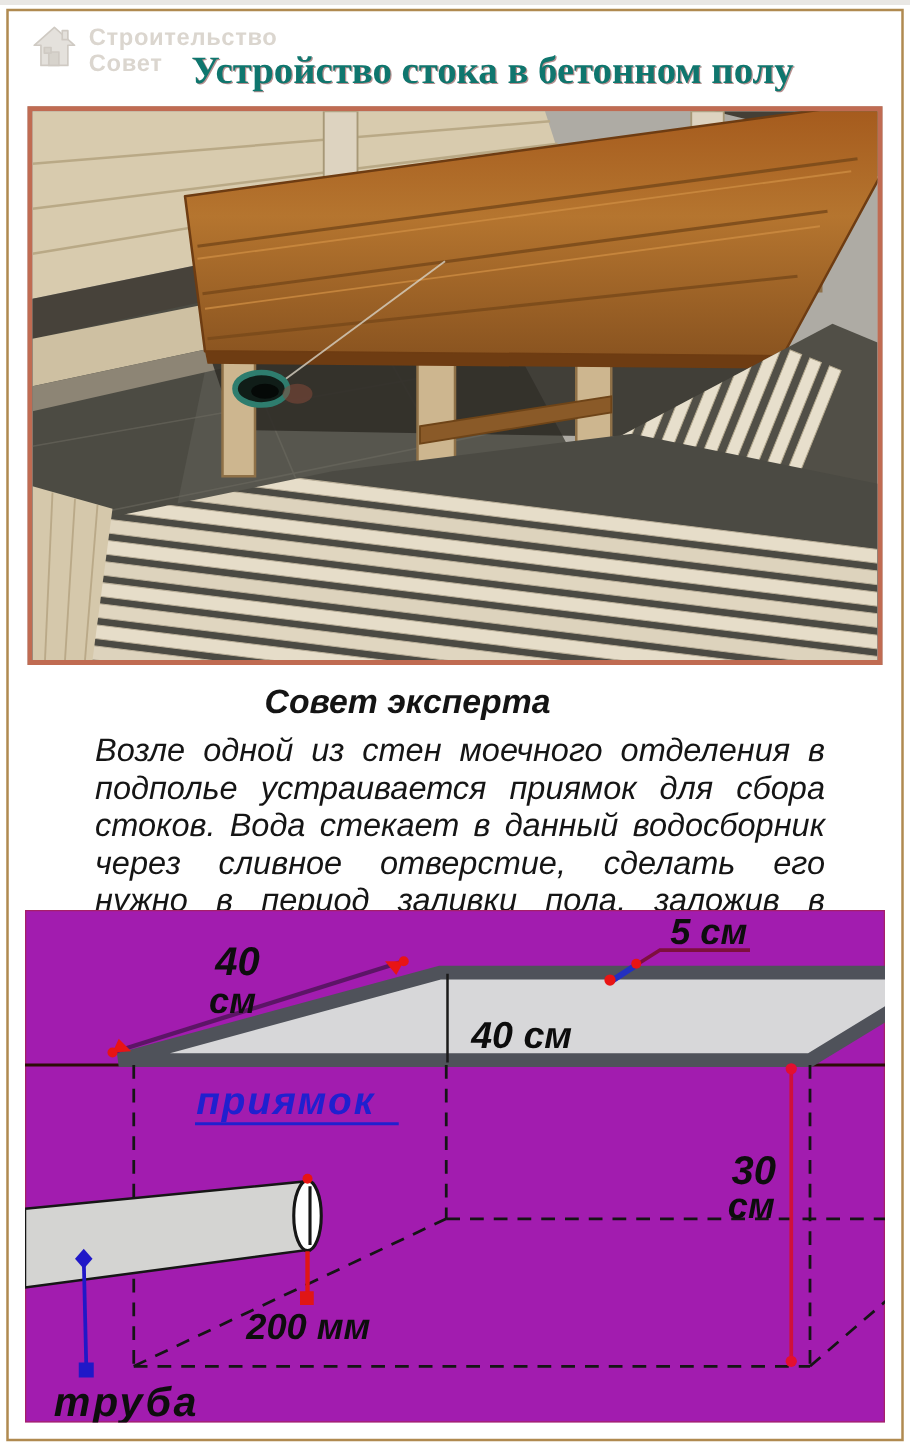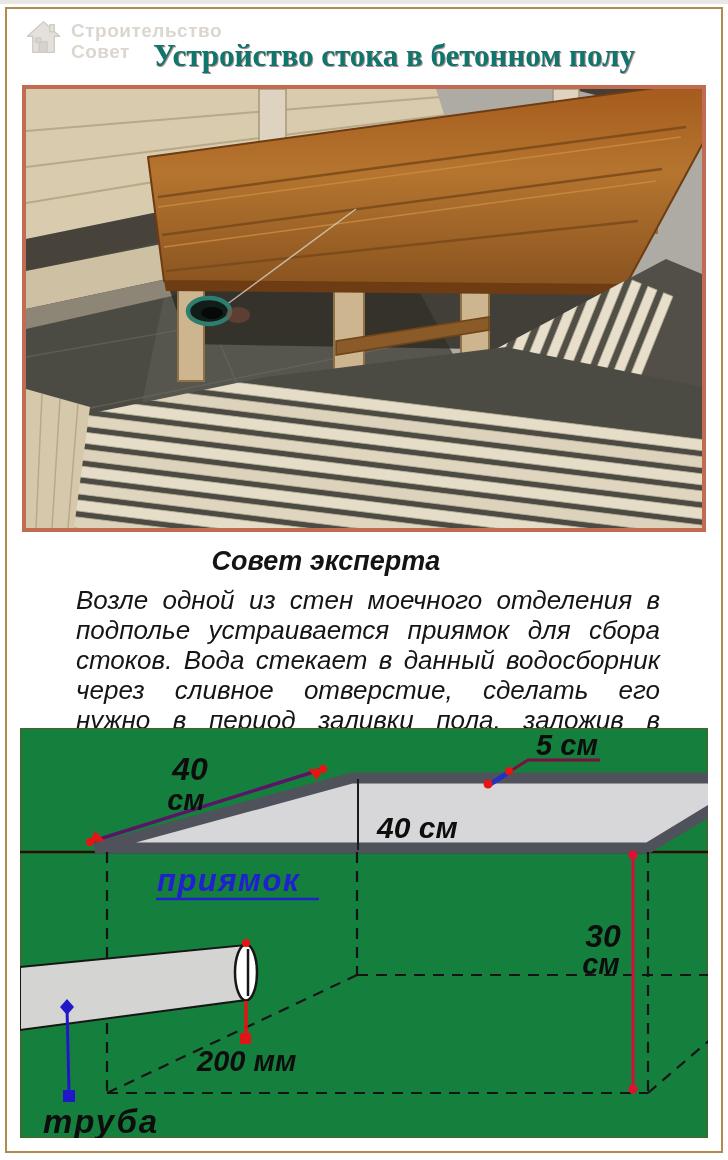--- a/index.html
+++ b/index.html
@@ -11,21 +11,21 @@
   .logo-text{color:#dbd6cf;font-weight:bold;font-size:19px;line-height:21px;letter-spacing:.5px;}
   .title{position:absolute;left:70px;top:38px;width:648px;text-align:center;
          font-family:"Liberation Serif",serif;font-weight:bold;font-size:31px;color:#0f766e;
          text-shadow:1px 1px 0 rgba(90,5,5,.45);}
   .photo{position:absolute;left:22px;top:85px;width:684px;height:447px;border:4px solid #c06b52;box-sizing:border-box;background:#b3b0a9;}
   .photo svg{display:block;width:100%;height:100%;}
   .expert-heading{position:absolute;left:0;top:546px;width:728px;text-align:center;transform:translateX(-38px);
          font-weight:bold;font-style:italic;font-size:27px;color:#141414;}
   .expert-text{position:absolute;left:76px;top:585px;width:584px;
          font-style:italic;font-size:26px;line-height:30px;color:#151515;text-align:justify;word-spacing:3px;}
-  .diagram{position:absolute;left:20px;top:728px;width:688px;height:410px;background:#15803d;
+  .diagram{position:absolute;left:20px;top:728px;width:688px;height:410px;background:#a21caf;
          box-shadow:inset 0 0 0 1px rgba(170,40,0,.4);}
   .diagram svg{display:block;width:100%;height:100%;}
   svg text{font-family:"Liberation Sans",sans-serif;font-weight:bold;font-style:italic;}
 </style>
 </head>
 <body>
 
 <div class="page">
   <div class="top-edge"></div>
   <div class="frame"></div>

